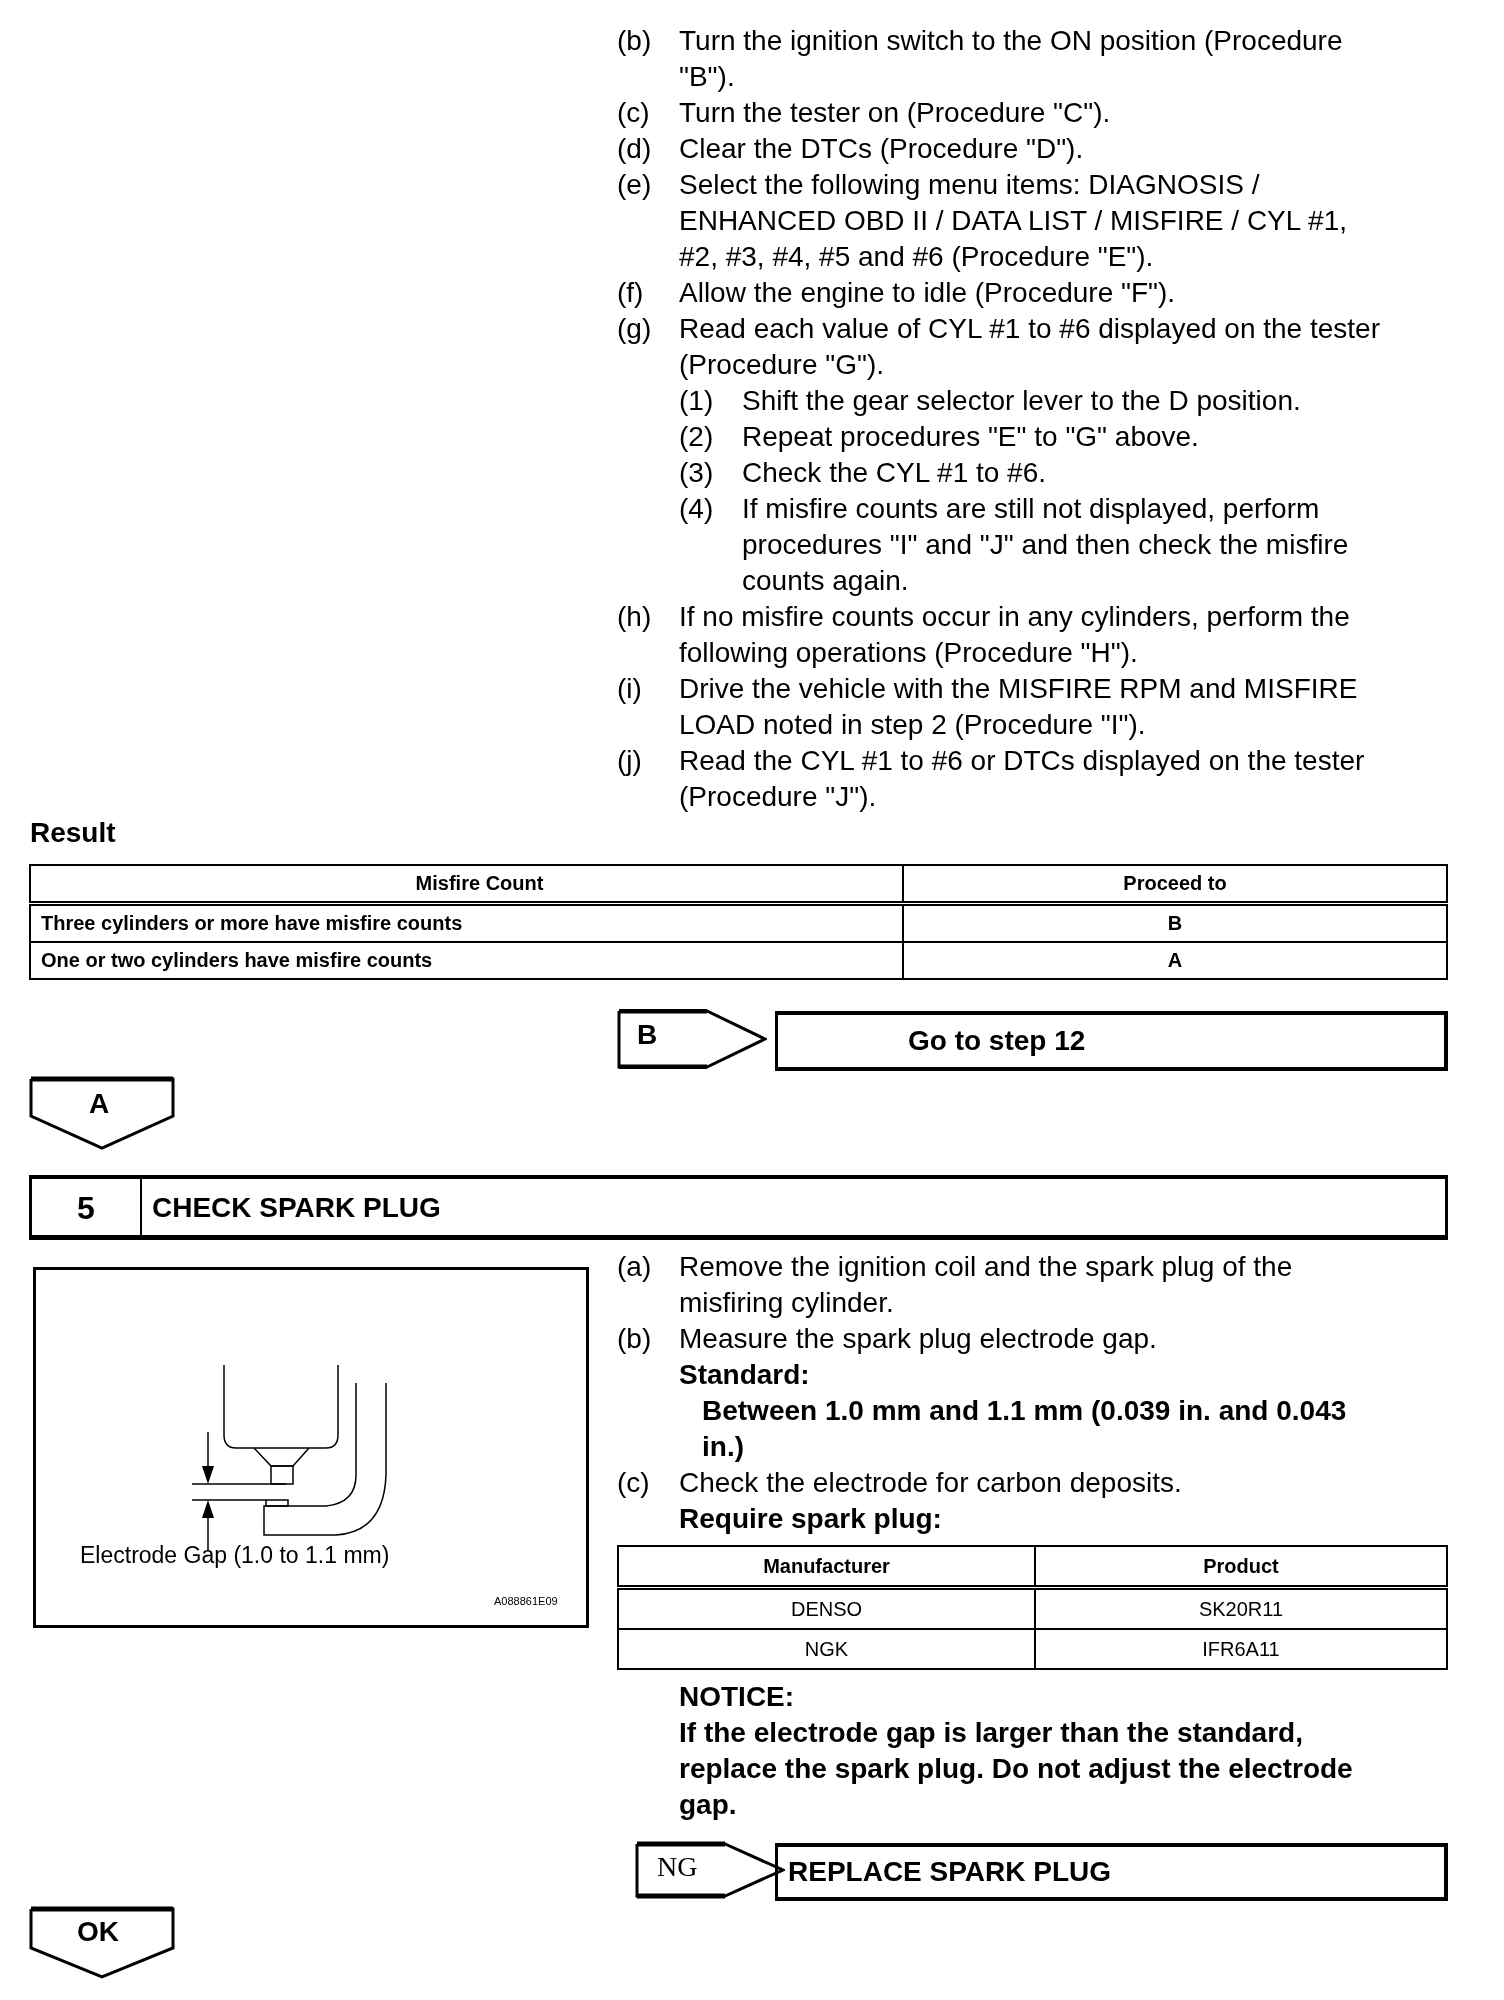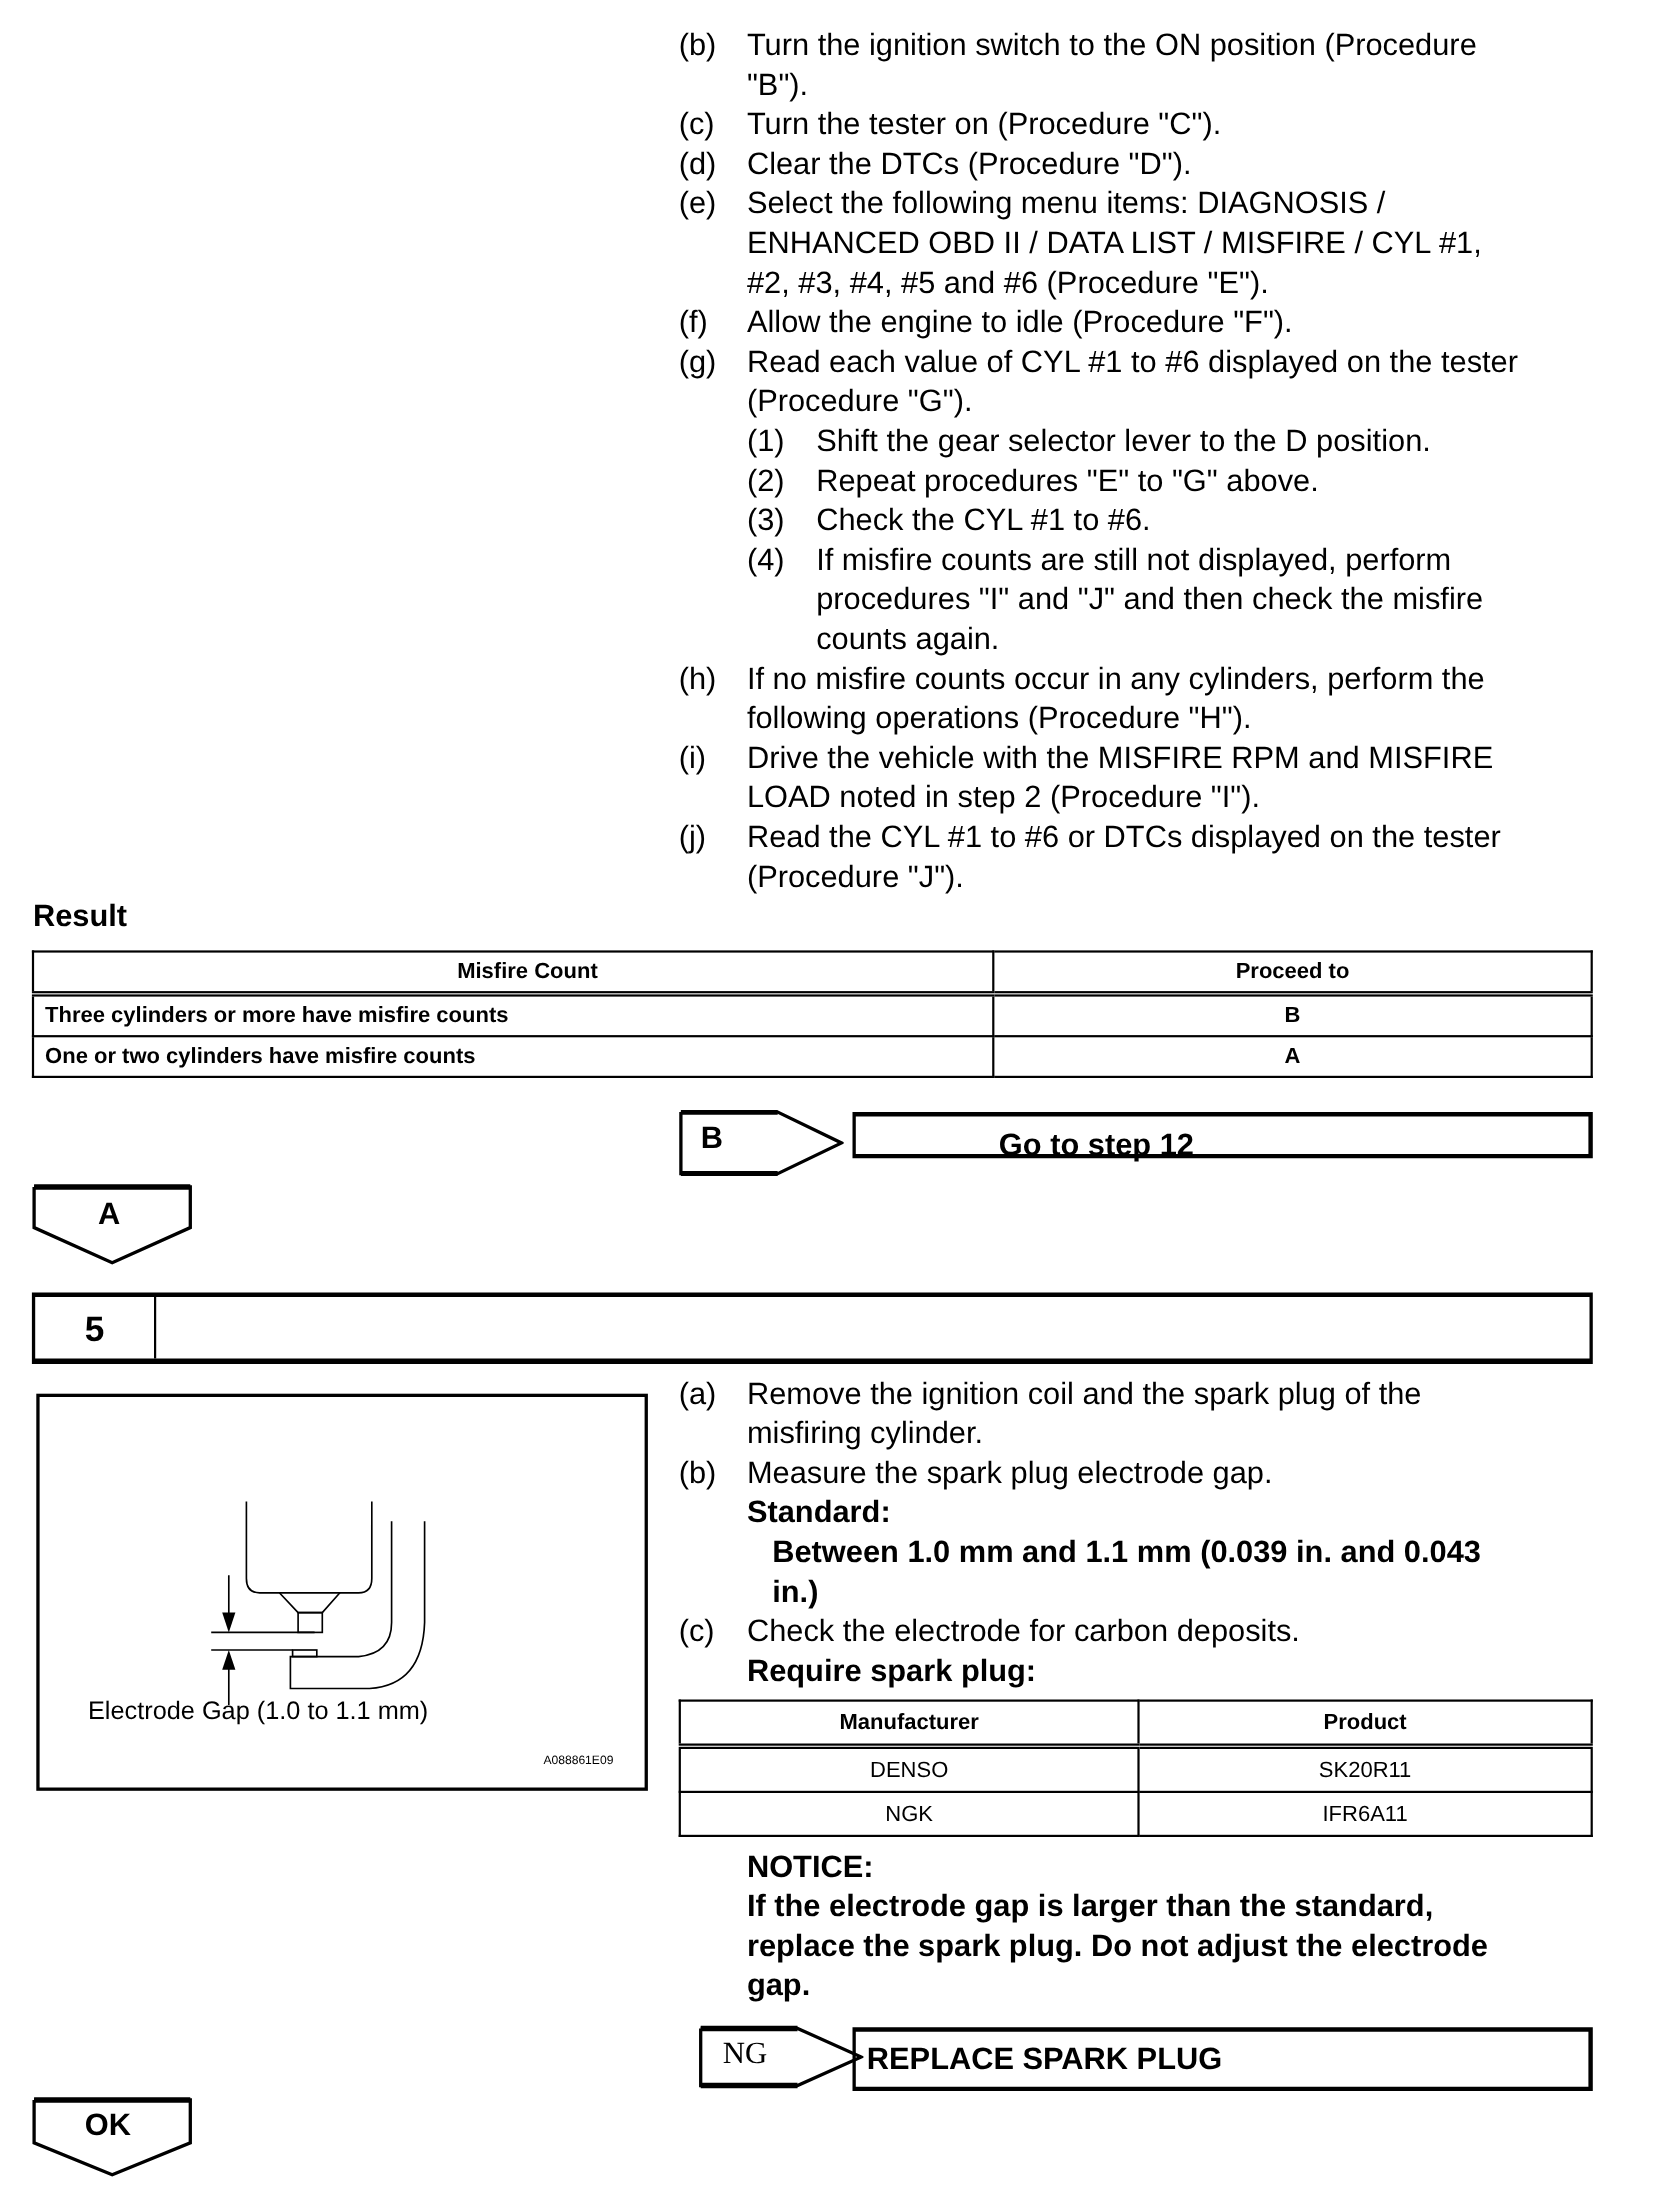--- a/index.html
+++ b/index.html
@@ -132,34 +132,35 @@
   </table>
 
 <div class="abs" style="left:617px;top:1009px;width:150px;height:60px;">
   <svg width="150" height="60" style="position:absolute;left:0;top:0;">
     <polyline points="2,2 90,2 148,30 90,58 2,58 2,2" fill="none" stroke="#000" stroke-width="3"></polyline>
     <line x1="2" y1="2" x2="90" y2="2" stroke="#000" stroke-width="5"></line>
     <line x1="2" y1="58" x2="90" y2="58" stroke="#000" stroke-width="5"></line>
   </svg>
   <span class="abs bold28" style="left:20px;top:10px;">B</span>
 </div>
-<div class="flowbox" style="left:775px;top:1011px;width:673px;height:42px;">
+<div class="flowbox" style="left:775px;top:1011px;width:673px;height:60px;">
   <span class="abs" style="left:130px;top:10px;">Go to step 12</span>
 </div>
 
 <div class="abs" style="left:29px;top:1076px;width:148px;height:74px;">
   <svg width="148" height="74" style="position:absolute;left:0;top:0;">
     <polyline points="2,3 144,3 144,40 73,72 2,40 2,3" fill="none" stroke="#000" stroke-width="3"></polyline>
     <line x1="2" y1="3" x2="144" y2="3" stroke="#000" stroke-width="5"></line>
   </svg>
   <span class="abs bold28" style="left:60px;top:12px;">A</span>
 </div>
 
 <div class="stephdr">
   <div class="num">5</div>
+  <div class="title">CHECK SPARK PLUG</div>
 </div>
 
 <div class="figure">
   <svg width="550" height="355" style="position:absolute;left:0;top:0;">
     <g fill="none" stroke="#000" stroke-width="1.5">
       <path d="M188,95 L188,165 Q188,178 200,178 L290,178 Q302,178 302,165 L302,95"></path>
       <path d="M218,178 L235,196 L257,196 L273,178"></path>
       <rect x="235" y="196" width="22" height="18"></rect>
       <path d="M320,113 L320,205 Q320,233 290,236 L228,236 L228,265 L300,265 Q348,262 350,205 L350,113"></path>
       <rect x="230" y="230" width="22" height="6"></rect>

